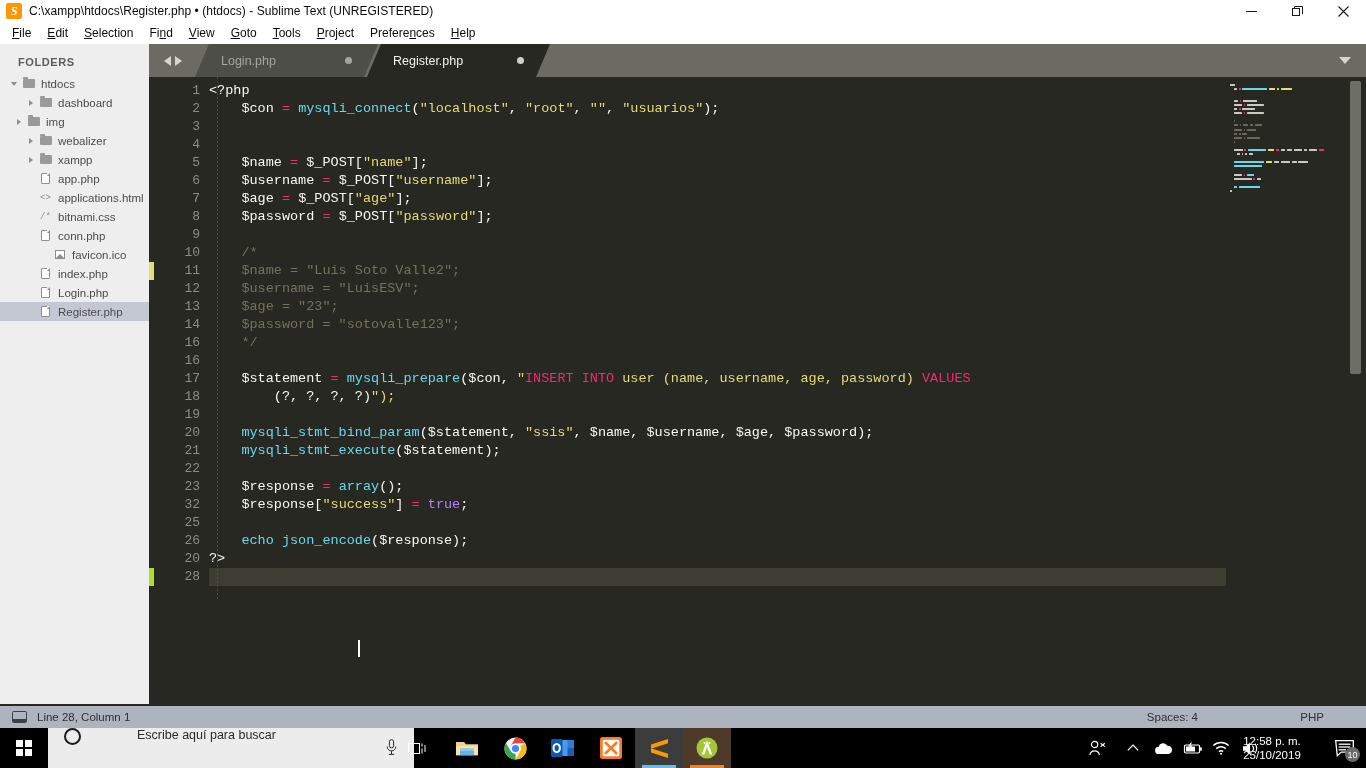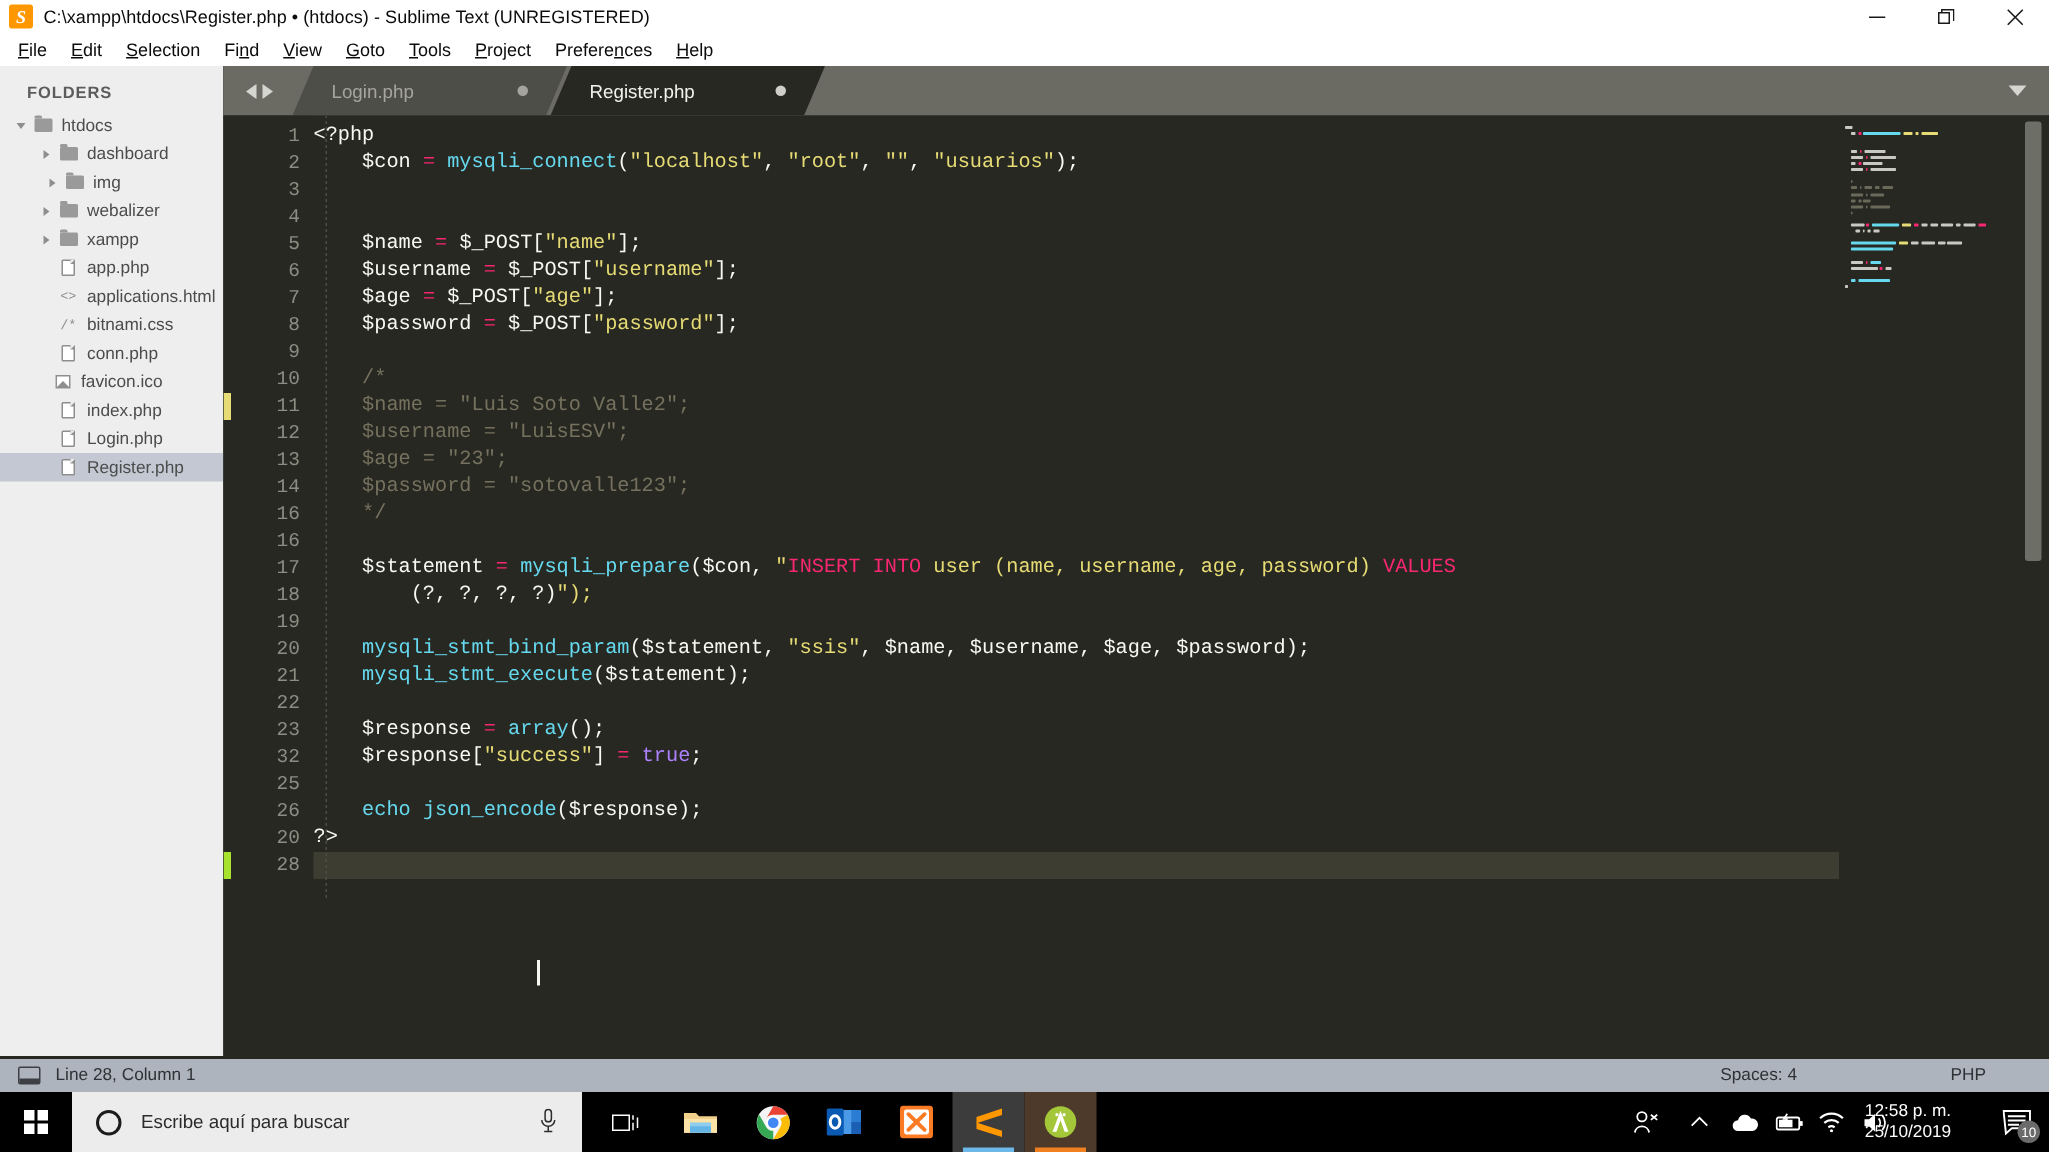--- a/index.html
+++ b/index.html
@@ -268,22 +268,22 @@
   }
   .winlogo { width:17px; height:17px; position:relative; }
   .winlogo span {
     position:absolute; width:7.6px; height:7.6px; background:#ffffff;
   }
   .winlogo span:nth-child(1){ left:0; top:0; }
   .winlogo span:nth-child(2){ left:9px; top:0; }
   .winlogo span:nth-child(3){ left:0; top:9px; }
   .winlogo span:nth-child(4){ left:9px; top:9px; }
   #searchbox {
-    position:absolute; left:48px; top:0; width:340px; height:40px;
-    background:#ececec; display:flex; align-items:center;
+    position:absolute; left:48px; top:0; width:366px; height:40px;
+    background:#ececec; display:flex; align-items:flex-start;gap:43px;
   }
   #cortana-ring {
     margin-left:16px; width:17px; height:17px; border-radius:50%;
     border:2px solid #1c1c1c;
   }
   #search-text {
     margin-left:13px; font-size:12.5px; color:#2b2b2b;
   }
   #mic-icon { position:absolute; right:17px; top:11px; }
   #taskview {
@@ -373,21 +373,21 @@
       </div>
       <div class="srow" style="padding-left: 24px;">
         <span class="arrow">
           <i></i>
         </span>
         <span class="ficon">
           <span class="folder-glyph"></span>
         </span>
         <span class="sname">dashboard</span>
       </div>
-      <div class="srow" style="padding-left: 28px; align-items: center;">
+      <div class="srow" style="padding-left: 12px; align-items: center;">
         <span class="arrow">
           <i></i>
         </span>
         <span class="ficon">
           <span class="folder-glyph"></span>
         </span>
         <span class="sname">img</span>
       </div>
       <div class="srow" style="padding-left: 24px;">
         <span class="arrow">
@@ -428,21 +428,21 @@
         </span>
         <span class="sname">bitnami.css</span>
       </div>
       <div class="srow" style="padding-left: 24px;">
         <span class="arrow"></span>
         <span class="ficon">
           <span class="page-glyph"></span>
         </span>
         <span class="sname">conn.php</span>
       </div>
-      <div class="srow" style="padding-left: 20px;">
+      <div class="srow" style="padding-left: 38px;">
         <span class="arrow"></span>
         <span class="ficon">
           <span class="img-glyph"></span>
         </span>
         <span class="sname">favicon.ico</span>
       </div>
       <div class="srow" style="padding-left: 24px;">
         <span class="arrow"></span>
         <span class="ficon">
           <span class="page-glyph"></span>

